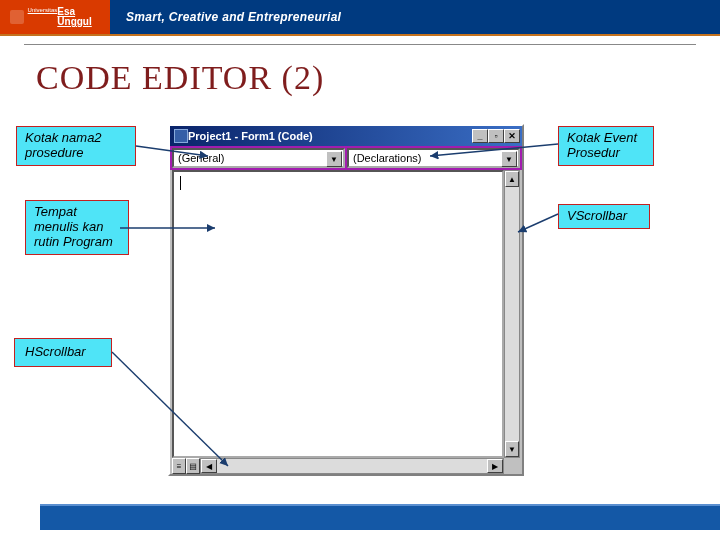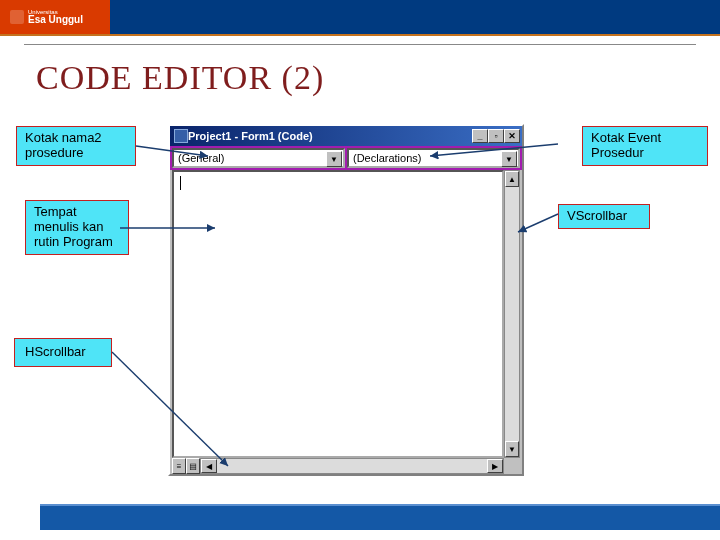--- a/index.html
+++ b/index.html
@@ -175,46 +175,48 @@
   }
   
   .callout {
     position: absolute;
     background: #4fe4f7;
     border: 1px solid #c42020;
     padding: 4px 8px;
     font-size: 13px;
     color: #000;
     line-height: 1.15;
+    font-style: italic;
   }
   .c-nama { left: 16px; top: 28px; width: 120px; }
-  .c-event { left: 558px; top: 28px; width: 126px; margin-left: 24px; }
+  .c-event { left: 558px; top: 28px; width: 96px; }
   .c-vscroll { left: 558px; top: 106px; width: 92px; }
   .c-tempat { left: 25px; top: 102px; width: 104px; }
   .c-hscroll { left: 14px; top: 240px; width: 98px; padding:6px 10px; }
   
   svg.arrows { position:absolute; left:0; top:0; width:720px; height:400px; pointer-events:none; }
   
   .bottombar {
     position:absolute; left:40px; right:0; bottom:10px; height:26px;
     background:#1458a6;
     border-top:2px solid #5a8fd0;
   }
 </style>
 </head>
 <body>
 
 <div class="banner">
   <div class="logo">
     <span class="shield"></span>
-    <span style="display:flex;flex-direction:column;line-height:1;">
+    <span style="display:flex;flex-direction:row;line-height:1;text-decoration:underline;">
       <span style="font-size:6px;">Universitas</span>
       <span style="font-size:10px;font-weight:bold;">Esa Unggul</span>
     </span>
   </div>
+  <div class="tagline">Smart, Creative and Entrepreneurial</div>
 </div>
 <div class="underbar"></div>
 <hr class="divider">
 
 <div class="slide-title">CODE  EDITOR (2)</div>
 
 <div class="stage">
 
   <div class="callout c-nama">Kotak nama2 prosedure</div>
   <div class="callout c-event">Kotak Event Prosedur</div>

